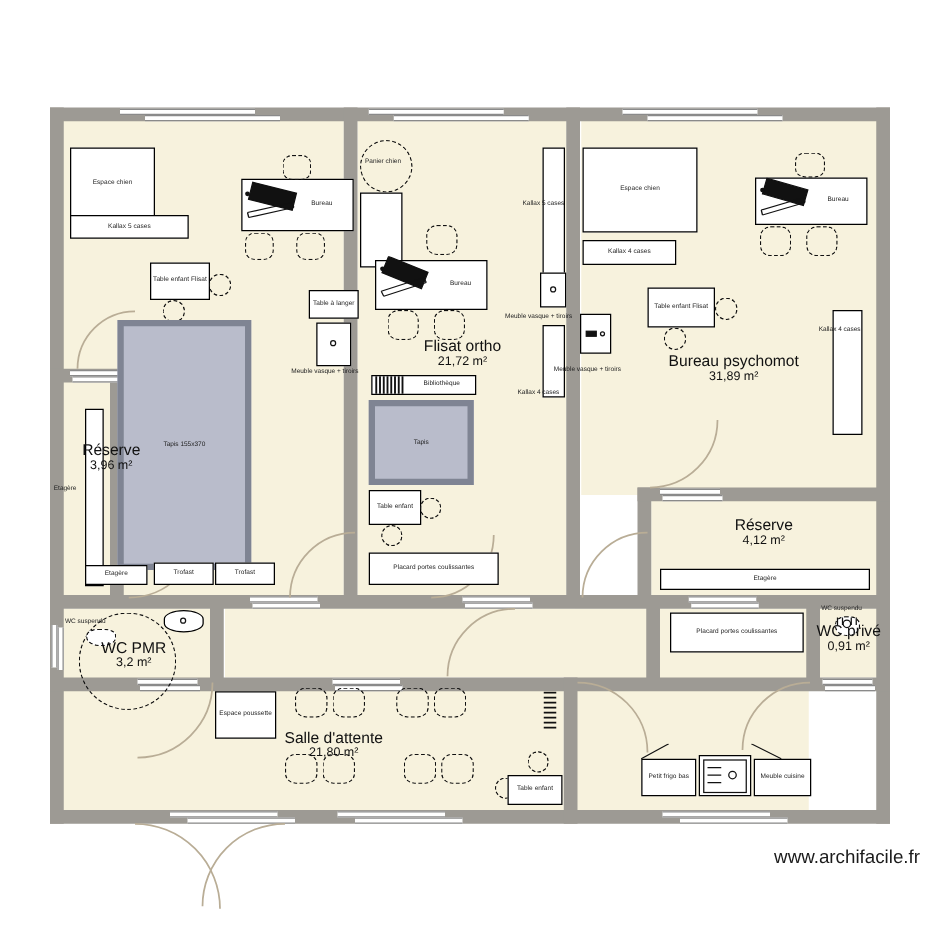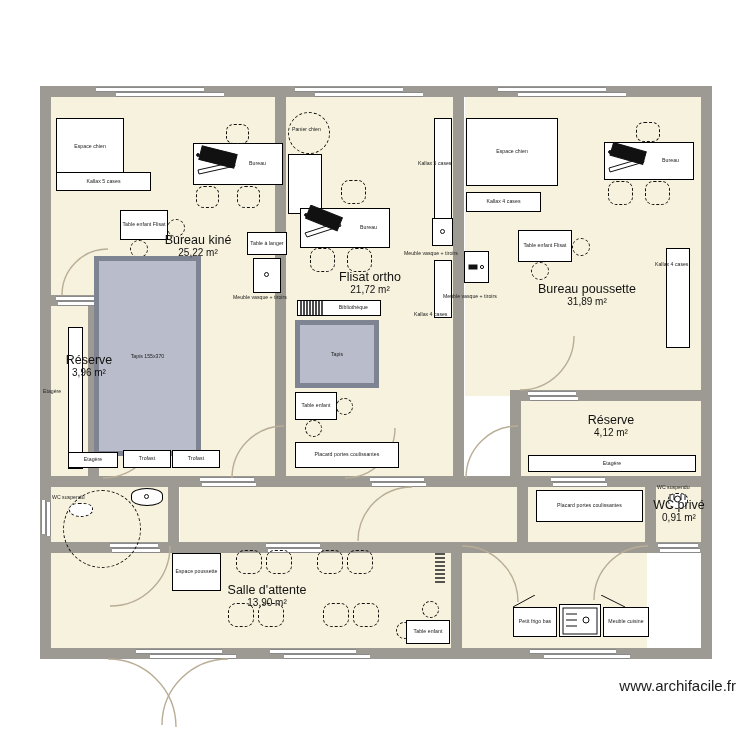--- a/index.html
+++ b/index.html
@@ -329,50 +329,50 @@
     <g stroke="#111" stroke-width="1" fill="none">
       <line x1="3" y1="2" x2="3" y2="8"></line>
         <line x1="7" y1="2" x2="7" y2="8"></line>
       <line x1="14" y1="2" x2="14" y2="8"></line>
         <line x1="18" y1="2" x2="18" y2="8"></line>
       <circle cx="10.5" cy="7" r="3"></circle>
     </g>
   </svg>
   <div class="txt" style="left:657px;top:484px;">WC suspendu</div>
 
-  <div class="rlabel" style="left:128px;top:233px;width:140px;">
-    <div class="nm">Bureau kiné</div>
-    <div class="ar">25,22 m²</div>
-  </div>
 
   <div class="rlabel" style="left:300px;top:270px;width:140px;">
     <div class="nm">Flisat ortho</div>
     <div class="ar">21,72 m²</div>
   </div>
 
   <div class="rlabel" style="left:509px;top:282px;width:156px;">
-    <div class="nm">Bureau poussette</div>
+    <div class="nm">Bureau psychomot</div>
     <div class="ar">31,89 m²</div>
   </div>
 
   <div class="rlabel" style="left:34px;top:353px;width:110px;">
     <div class="nm">Réserve</div>
     <div class="ar">3,96 m²</div>
   </div>
 
   <div class="rlabel" style="left:556px;top:413px;width:110px;">
     <div class="nm">Réserve</div>
     <div class="ar">4,12 m²</div>
   </div>
 
+  <div class="rlabel" style="left:58px;top:511px;width:98px;">
+    <div class="nm">WC PMR</div>
+    <div class="ar">3,2 m²</div>
+  </div>
 
 
   <div class="rlabel" style="left:204px;top:583px;width:126px;">
     <div class="nm">Salle d'attente</div>
-    <div class="ar">13,90 m²</div>
+    <div class="ar">21,80 m²</div>
   </div>
 
 
   <div class="rlabel" style="left:631px;top:498px;width:96px;">
     <div class="nm">WC privé</div>
     <div class="ar">0,91 m²</div>
   </div>
 
   <div class="wm">www.archifacile.fr</div>
 

